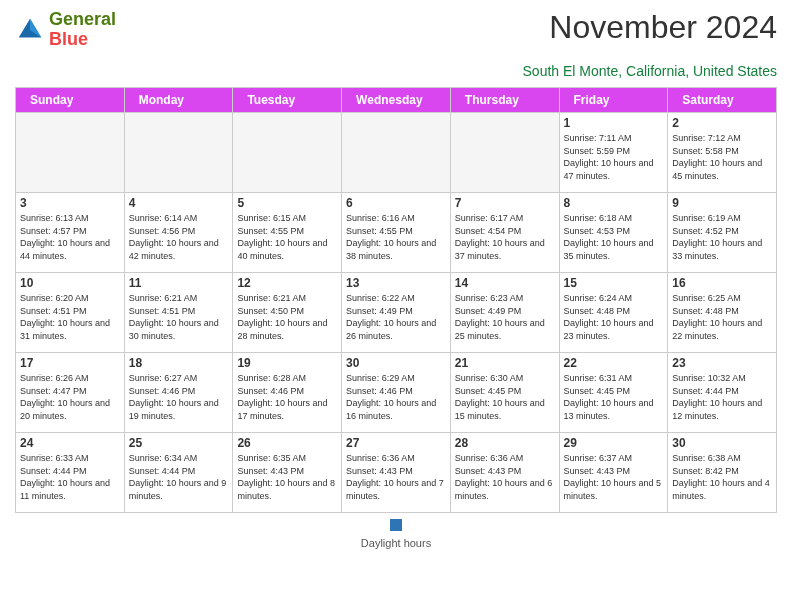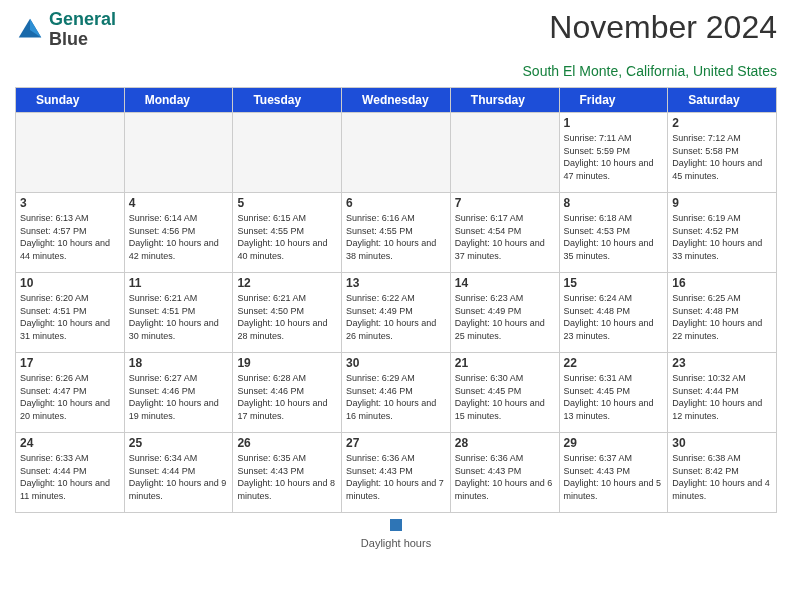--- a/index.html
+++ b/index.html
@@ -23,22 +23,22 @@
     .logo {
       display: flex;
       align-items: center;
       gap: 4px;
     }
     .logo-text {
       font-size: 18px;
       font-weight: bold;
       line-height: 1.1;
     }
-    .logo-general { color: #0f766e; }
-    .logo-blue { color: #404040; }
+    .logo-general { color: #4d7c0f; }
+    .logo-blue { color: #ef4444; }
     .logo-icon {
       width: 30px;
       height: 30px;
     }
     .title-block {
       text-align: right;
     }
     .month-title {
       font-size: 32px;
       font-weight: normal;
@@ -49,26 +49,26 @@
       font-size: 14px;
       color: #15803d;
       margin-top: 18px;
     }
     .calendar {
       width: 100%;
       border-collapse: collapse;
       table-layout: fixed;
     }
     .calendar th {
-      background: #1d4ed8;
+      background: #d946ef;
       color: #fff;
       font-size: 12px;
       font-weight: bold;
       text-align: left;
-      padding: 5px 20px;
+      padding: 5px 14px;
       border: 1px solid #ccc;
     }
     .calendar td {
       border: 1px solid #ccc;
       vertical-align: top;
       padding: 3px 4px;
       font-size: 9.5px;
       color: #333;
       height: 80px;
       background: #fff;

